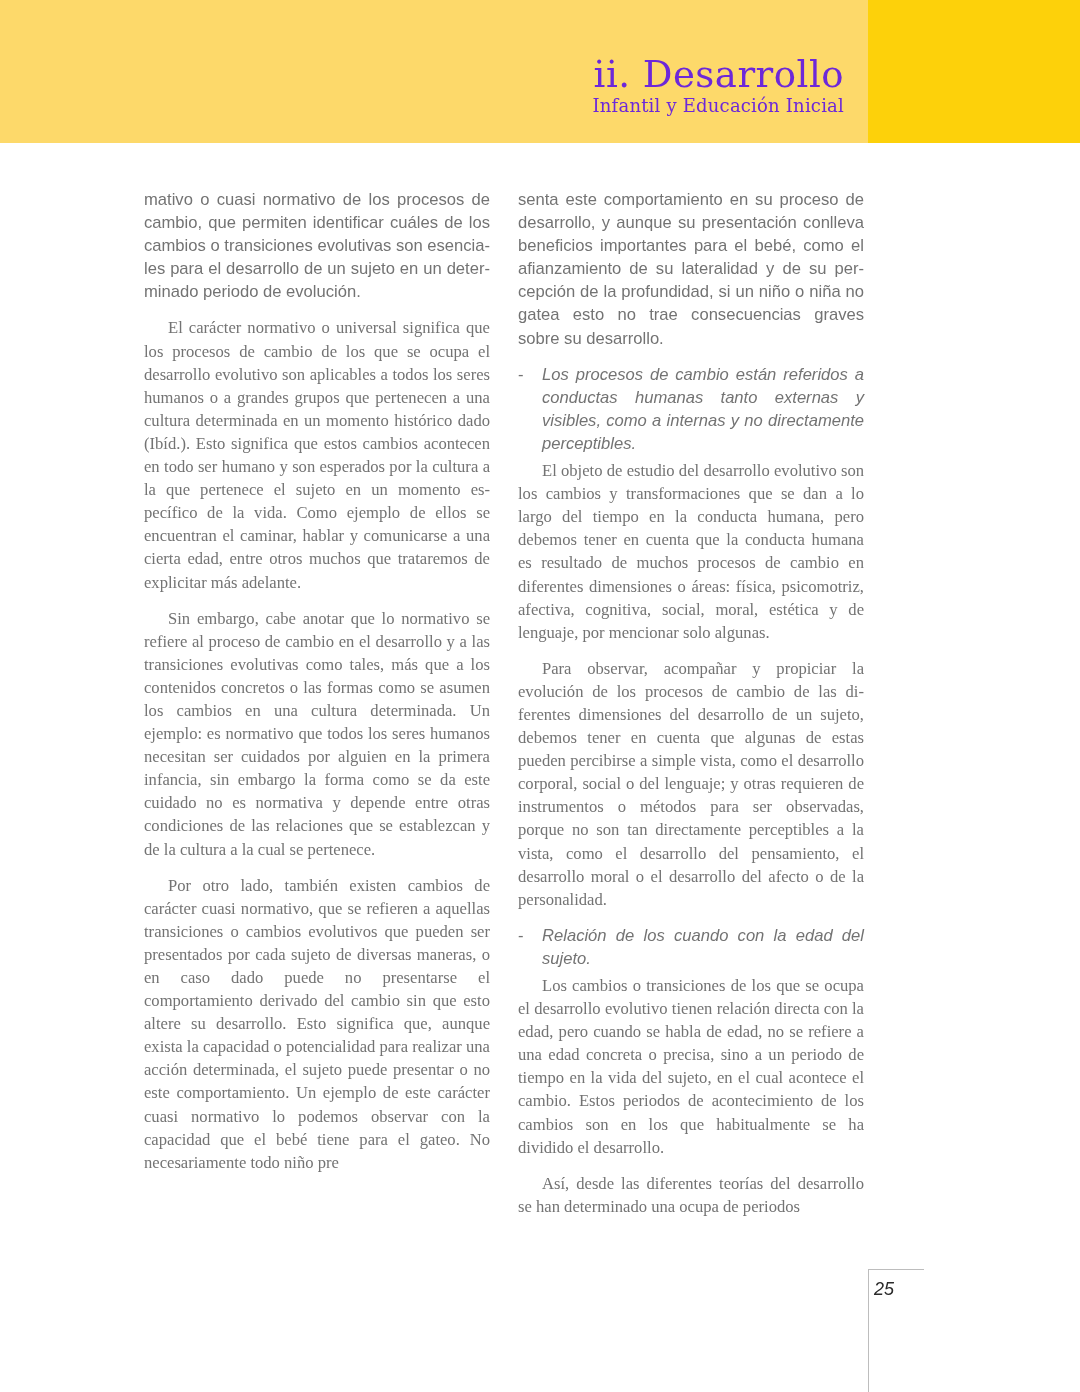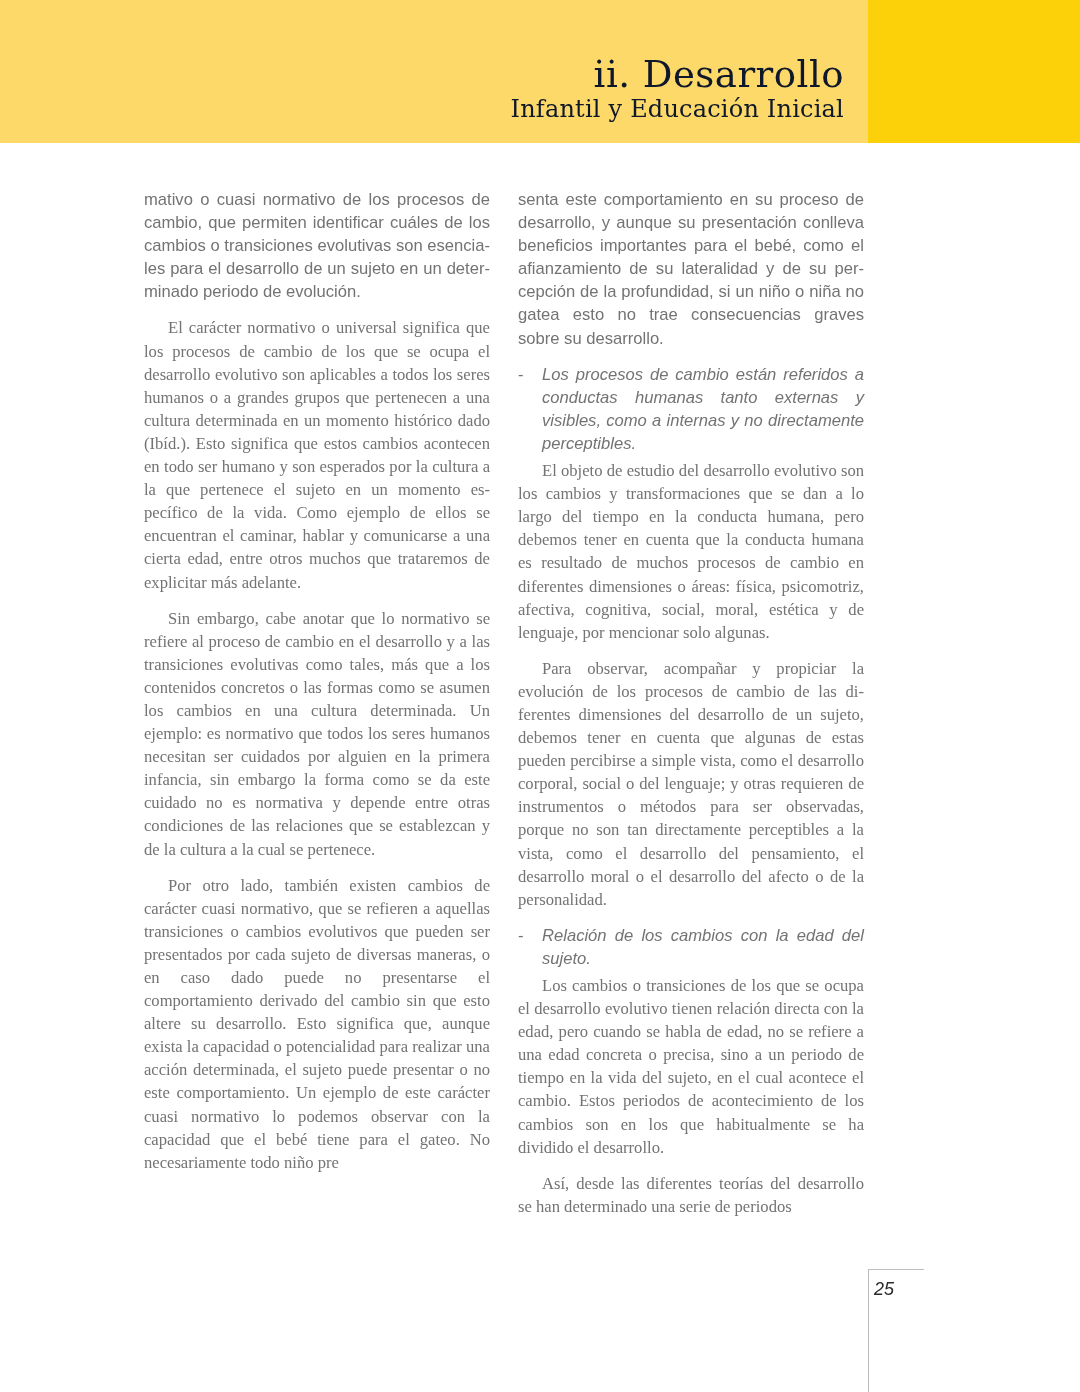--- a/index.html
+++ b/index.html
@@ -26,31 +26,31 @@
       left: 868px; top: 0;
       width: 212px;
       height: 143px;
       background: #fdd10a;
     }
     .header-title {
       position: absolute;
       right: 236px;
       top: 56px;
       text-align: right;
-      color: #0f172a;
+      color: #6d28d9;
       font-family: "DejaVu Serif", serif;
       line-height: 1;
     }
     .header-title .main {
       font-size: 37px;
       letter-spacing: 0.5px;
       display: block;
     }
     .header-title .sub {
-      font-size: 24px;
+      font-size: 18px;
       display: block;
       margin-top: 4px;
       letter-spacing: 0.2px;
     }
     .column {
       position: absolute;
       top: 188px;
       width: 346px;
       color: #737373;
       font-family: "Liberation Sans", sans-serif;
@@ -120,20 +120,20 @@
 <div class="column col-right">
   <p>senta este comportamiento en su proceso de desarrollo, y aunque su presentación conlleva beneficios importantes para el bebé, como el afianzamiento de su lateralidad y de su per­cepción de la profundidad, si un niño o niña no gatea esto no trae consecuencias graves sobre su desarrollo.</p>
   <div class="bullet">
     <span class="dash">-</span>
     <span class="btext">Los procesos de cambio están referidos a con­ductas humanas tanto externas y visibles, como a internas y no directamente percepti­bles.</span>
   </div>
   <p class="indent">El objeto de estudio del desarrollo evolutivo son los cambios y transformaciones que se dan a lo largo del tiempo en la conducta humana, pero debemos tener en cuenta que la conduc­ta humana es resultado de muchos procesos de cambio en diferentes dimensiones o áreas: física, psicomotriz, afectiva, cognitiva, social, moral, estética y de lenguaje, por mencionar solo algunas.</p>
   <p class="indent">Para observar, acompañar y propiciar la evolución de los procesos de cambio de las di­ferentes dimensiones del desarrollo de un su­jeto, debemos tener en cuenta que algunas de estas pueden percibirse a simple vista, como el desarrollo corporal, social o del lenguaje; y otras requieren de instrumentos o métodos para ser observadas, porque no son tan direc­tamente perceptibles a la vista, como el desa­rrollo del pensamiento, el desarrollo moral o el desarrollo del afecto o de la personalidad.</p>
   <div class="bullet">
     <span class="dash">-</span>
-    <span class="btext">Relación de los cambios con la edad del sujeto.</span>
+    <span class="btext">Relación de los cuando con la edad del sujeto.</span>
   </div>
   <p class="indent">Los cambios o transiciones de los que se ocupa el desarrollo evolutivo tienen relación directa con la edad, pero cuando se habla de edad, no se refiere a una edad concreta o precisa, sino a un periodo de tiempo en la vida del sujeto, en el cual acontece el cambio. Estos periodos de acontecimiento de los cambios son en los que habitualmente se ha dividido el desarrollo.</p>
-  <p class="indent">Así, desde las diferentes teorías del desarro­llo se han determinado una serie de periodos</p>
+  <p class="indent">Así, desde las diferentes teorías del desarro­llo se han determinado una ocupa de periodos</p>
 </div>
 
 <div class="page-frame"></div>
 <div class="page-number">25</div>
 
 </body></html>

